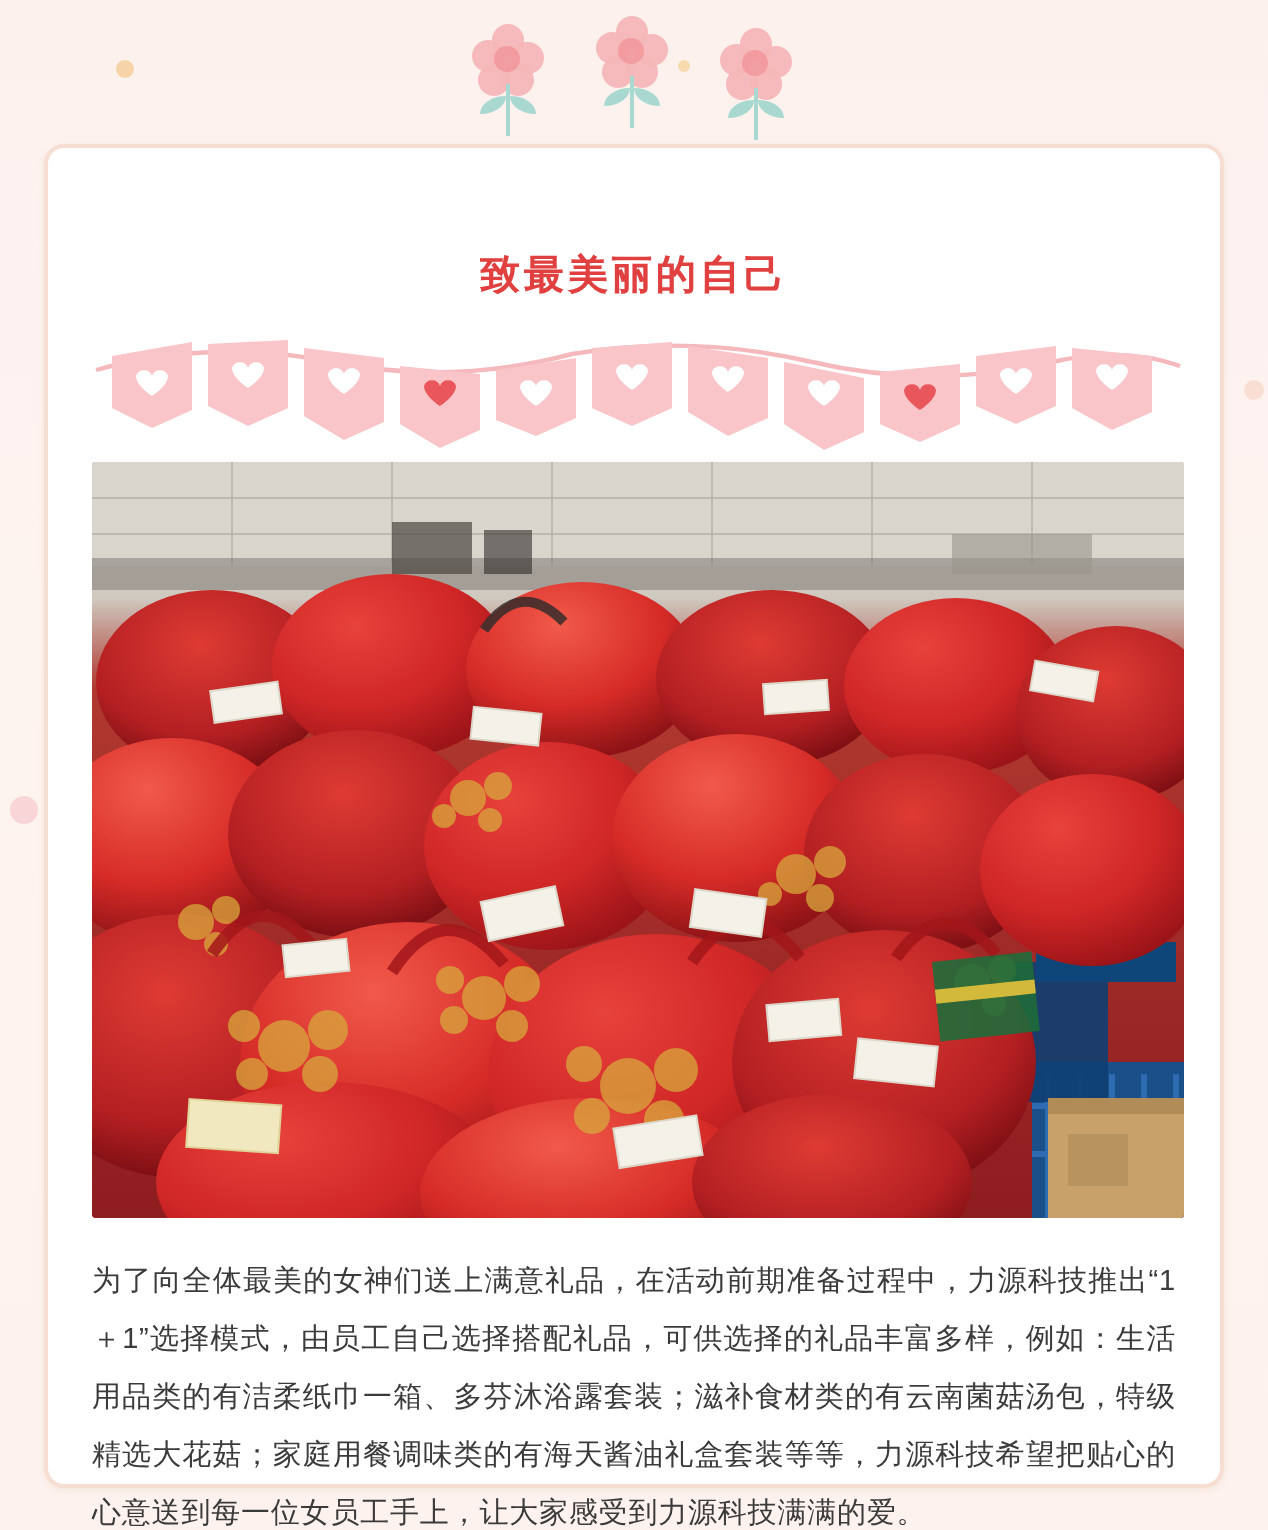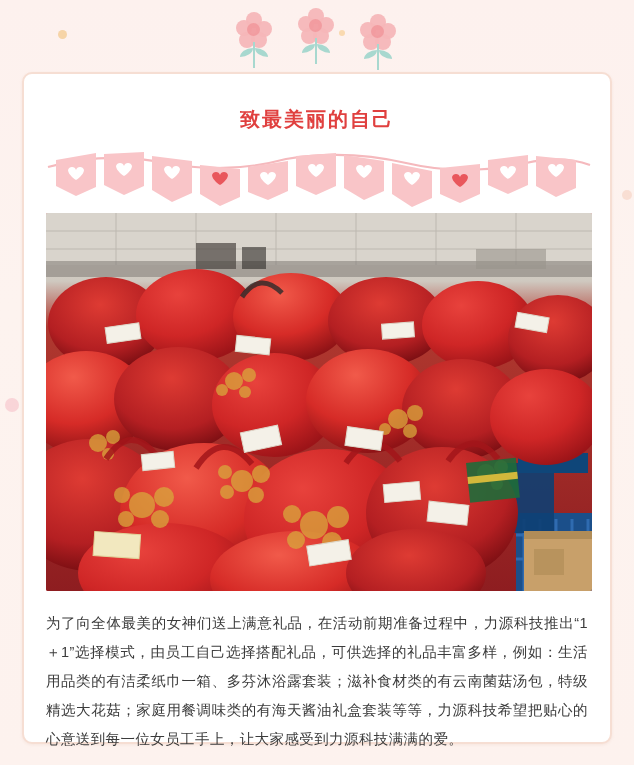--- a/index.html
+++ b/index.html
@@ -105,21 +105,21 @@
     height: 672px;
     background: #ffffff;
     border: 2px solid #f6ded3;
     border-radius: 10px;
     box-shadow: 0 1px 3px rgba(214,170,150,.18);
     padding: 0 22px;
   }
 
   .title {
     margin: 0;
-    padding-top: 32px;
+    padding-top: 50px;
     text-align: center;
     font-size: 20px;
     font-weight: bold;
     color: #e0403f;
     letter-spacing: 2px;
   }
 
   
   .bunting {
     position: relative;

